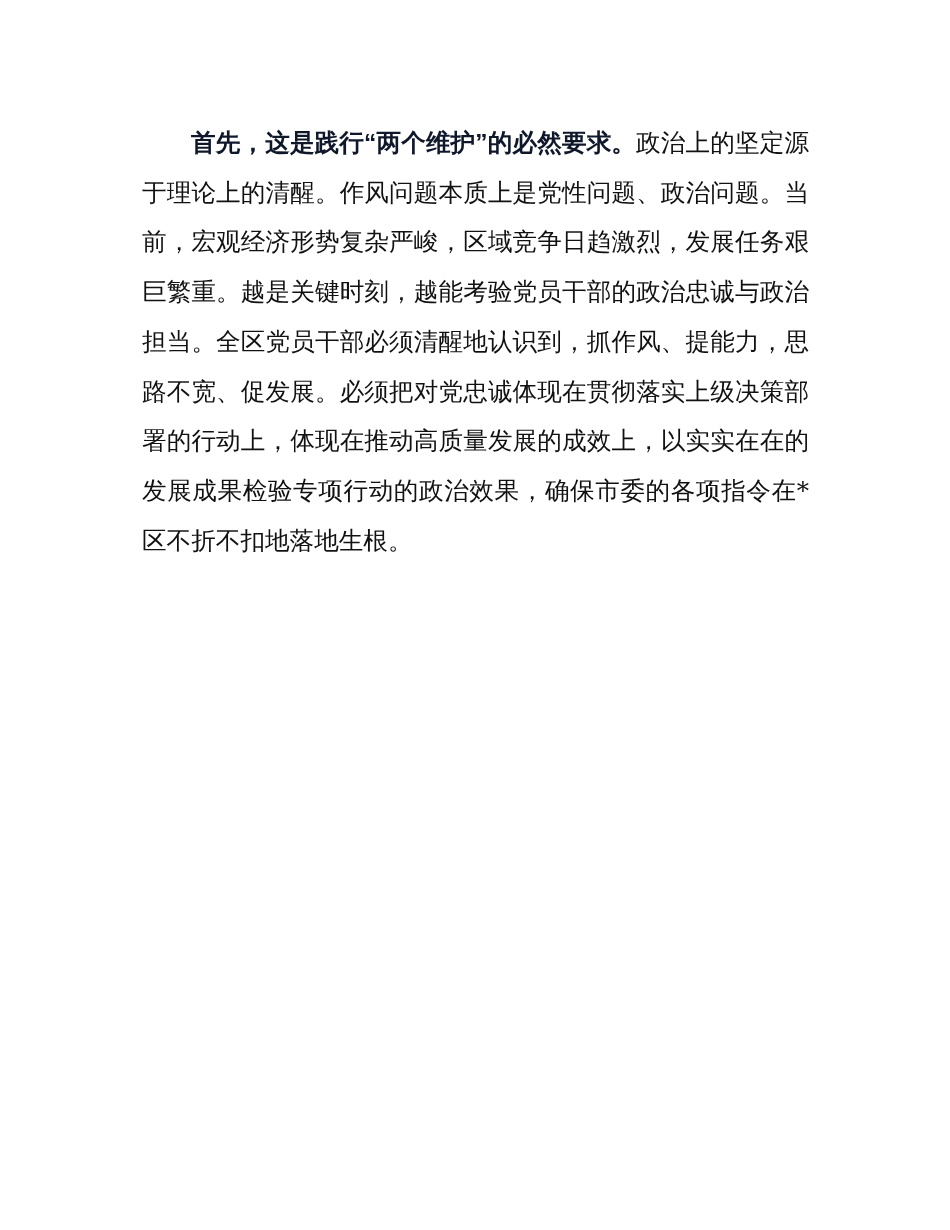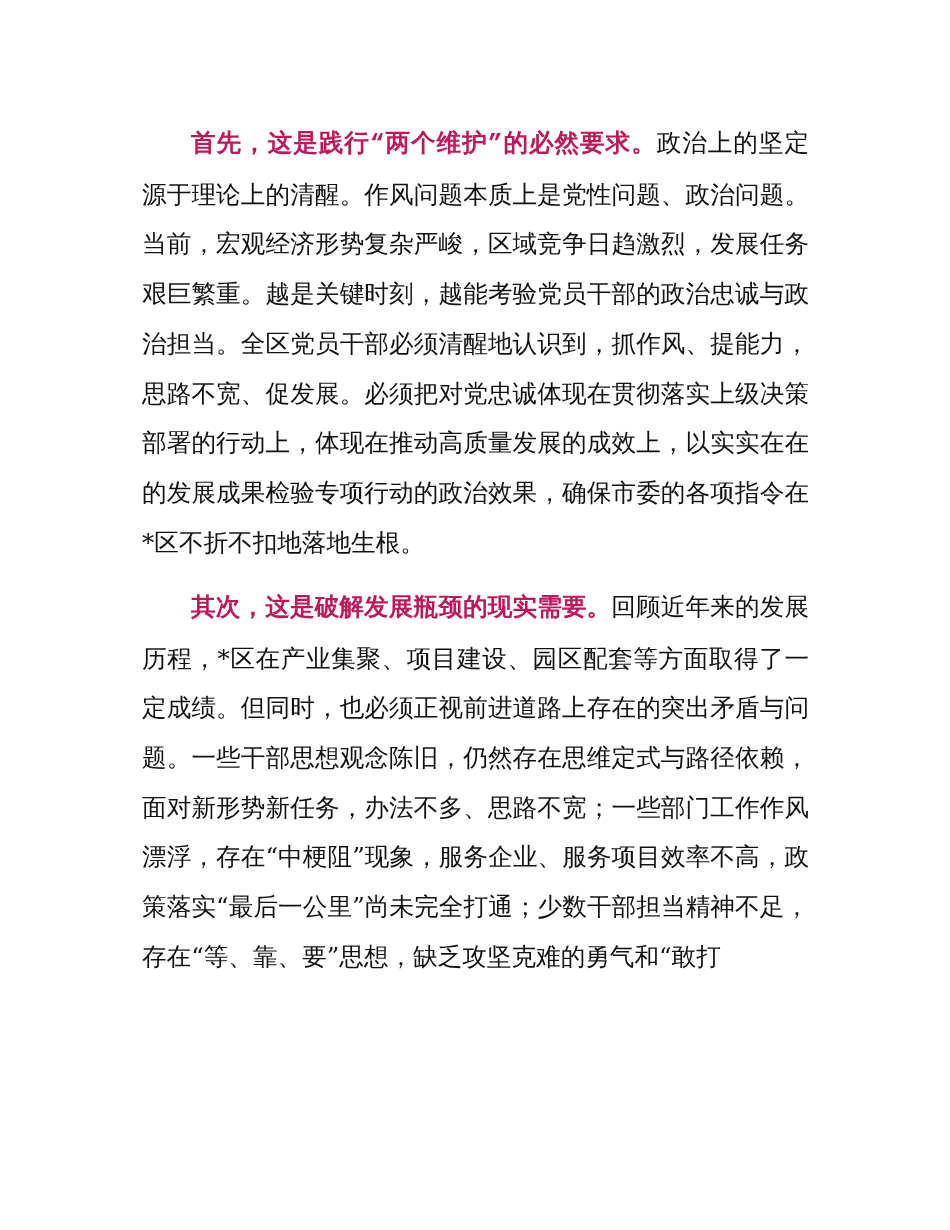--- a/index.html
+++ b/index.html
@@ -26,31 +26,28 @@
     .para {
       margin: 0 0 14.5px 0;
       text-align: justify;
       text-align-last: left;
       letter-spacing: 0;
     }
     .para.indent {
       text-indent: 49px;
     }
     .lead {
-      font-family: Liberation Mono, monospace;
+      font-family: Liberation Sans, sans-serif;
       font-weight: bold;
-      color: #be185d;
+      color: #0f172a;
     }
     .body-text {
       font-weight: normal;
     }
   </style>
 </head>
 <body>
 
 <div class="page">
   <p class="para indent">
     <span class="lead">首先，这是践行“两个维护”的必然要求。</span><span class="body-text">政治上的坚定源于理论上的清醒。作风问题本质上是党性问题、政治问题。当前，宏观经济形势复杂严峻，区域竞争日趋激烈，发展任务艰巨繁重。越是关键时刻，越能考验党员干部的政治忠诚与政治担当。全区党员干部必须清醒地认识到，抓作风、提能力，思路不宽、促发展。必须把对党忠诚体现在贯彻落实上级决策部署的行动上，体现在推动高质量发展的成效上，以实实在在的发展成果检验专项行动的政治效果，确保市委的各项指令在*区不折不扣地落地生根。</span>
   </p>
-  <p class="para indent">
-    <span class="lead">其次，这是破解发展瓶颈的现实需要。</span><span class="body-text">回顾近年来的发展历程，*区在产业集聚、项目建设、园区配套等方面取得了一定成绩。但同时，也必须正视前进道路上存在的突出矛盾与问题。一些干部思想观念陈旧，仍然存在思维定式与路径依赖，面对新形势新任务，办法不多、思路不宽；一些部门工作作风漂浮，存在“中梗阻”现象，服务企业、服务项目效率不高，政策落实“最后一公里”尚未完全打通；少数干部担当精神不足，存在“等、靠、要”思想，缺乏攻坚克难的勇气和“敢打</span>
-  </p>
 </div>
 
 </body></html>

